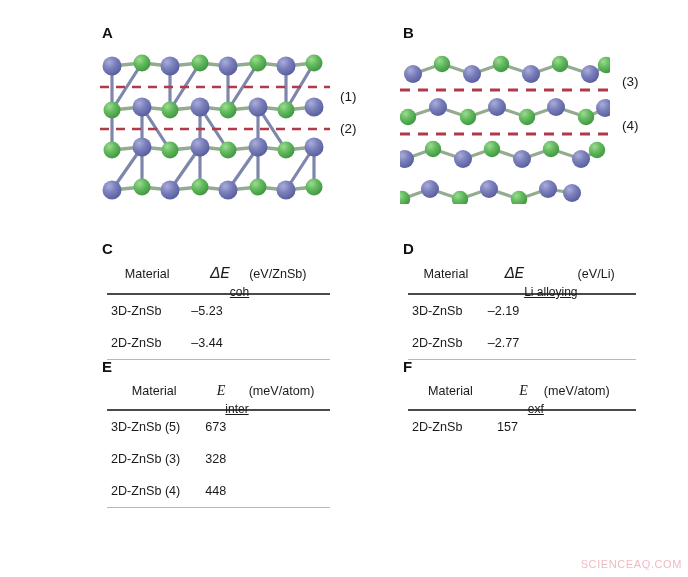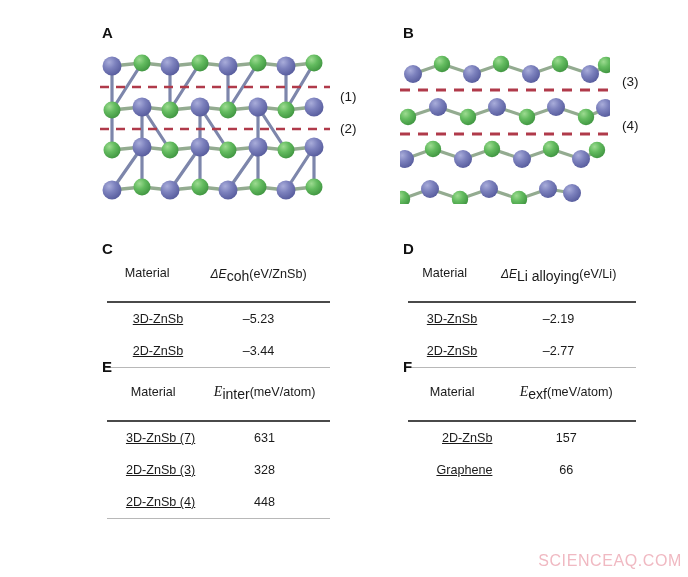--- a/index.html
+++ b/index.html
@@ -42,58 +42,59 @@
   }
   .tbl .rule-top td {
     border-top: 1.6px solid #8d8d8d;
     padding: 0;
     height: 0;
     font-size: 0;
     line-height: 0;
   }
   .tbl thead th {
     font-weight: normal;
-    padding: 7px 4px 20px 4px;
+    padding: 7px 4px 10px 4px;
     border-bottom: 2.2px solid #4a4a4a;
     white-space: nowrap;
   }
   .tbl thead th.c-mat { text-align: center; }
   .tbl thead th.c-val { text-align: center; }
   .tbl tbody td {
     padding: 9px 4px 9px 4px;
     white-space: nowrap;
   }
-  .tbl tbody td.c-mat { text-align: right; text-decoration: underline; }
-  .tbl tbody td.c-val { text-align: center; }
+  .tbl tbody td.c-mat { text-align: left; }
+  .tbl tbody td.c-val { }
   .tbl tbody tr.last-row td {
     border-bottom: 1.7px solid #b8b8b8;
   }
   .sym {
     font-style: italic;
     font-family: "Liberation Serif", serif;
     font-size: 14px;
   }
   .sym-d {
     font-style: italic;
-    font-family: Liberation Sans, sans-serif;
+    font-family: Liberation Mono, monospace;
+    font-size: 16px;
+  }
+  sub {
     font-size: 12px;
-  }
-  sub {
-    font-size: 14px;
     font-style: normal;
     font-family: "Liberation Sans", sans-serif;
     vertical-align: baseline;
     position: relative;
-    top: 3px;
+    top: 18px;
+    text-decoration: underline;
   }
   .watermark {
     position: absolute;
     right: 6px;
     bottom: 7px;
-    font-size: 16px;
+    font-size: 11px;
     letter-spacing: 0.6px;
     color: #f0b9c2;
     font-family: "Liberation Sans", sans-serif;
   }
 </style>
 </head>
 <body>
 
 <div class="panel-letter" style="left:102px; top:24px;">A</div>
 
@@ -375,22 +376,22 @@
     </tr>
   </tbody>
   <thead>
     <tr>
       <th class="c-mat">Material</th>
       <th class="c-val"><span class="sym">E</span><sub>inter</sub><span>(meV/atom)</span></th>
     </tr>
   </thead>
   <tbody>
     <tr>
-      <td class="c-mat">3D-ZnSb (7)</td>
-      <td class="c-val">631</td>
+      <td class="c-mat">3D-ZnSb (5)</td>
+      <td class="c-val">673</td>
     </tr>
     <tr>
       <td class="c-mat">2D-ZnSb (3)</td>
       <td class="c-val">328</td>
     </tr>
     <tr class="last-row">
       <td class="c-mat">2D-ZnSb (4)</td>
       <td class="c-val">448</td>
     </tr>
   </tbody>
@@ -407,20 +408,16 @@
     <tr>
       <th class="c-mat">Material</th>
       <th class="c-val"><span class="sym">E</span><sub>exf</sub><span>(meV/atom)</span></th>
     </tr>
   </thead>
   <tbody>
     <tr>
       <td class="c-mat">2D-ZnSb</td>
       <td class="c-val">157</td>
     </tr>
-    <tr>
-      <td class="c-mat">Graphene</td>
-      <td class="c-val">66</td>
-    </tr>
   </tbody>
 </table>
 
 <div class="watermark">SCIENCEAQ.COM</div>
 
 </body></html>

